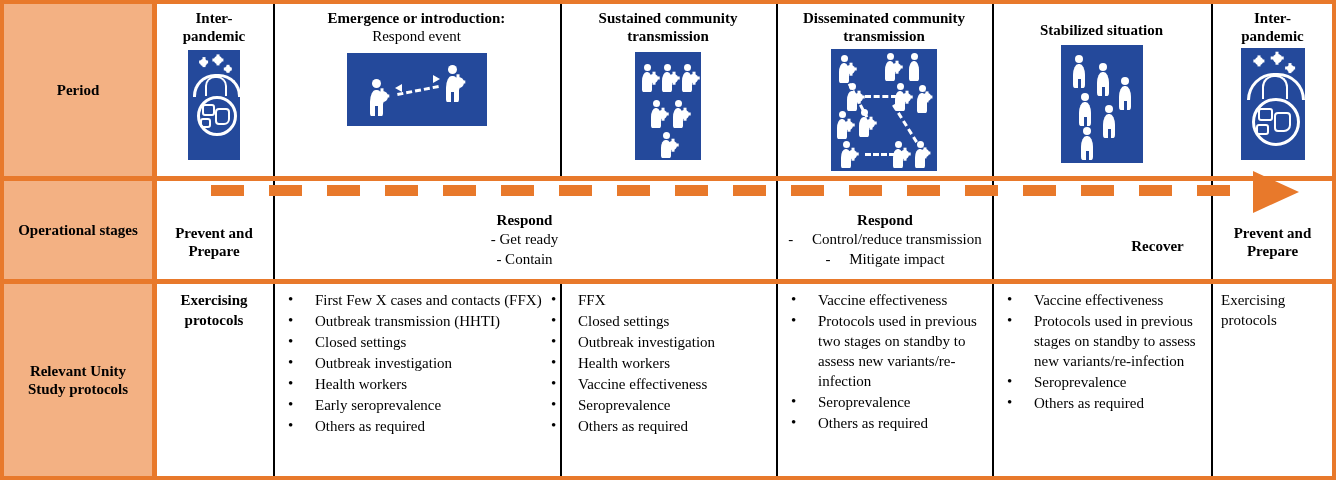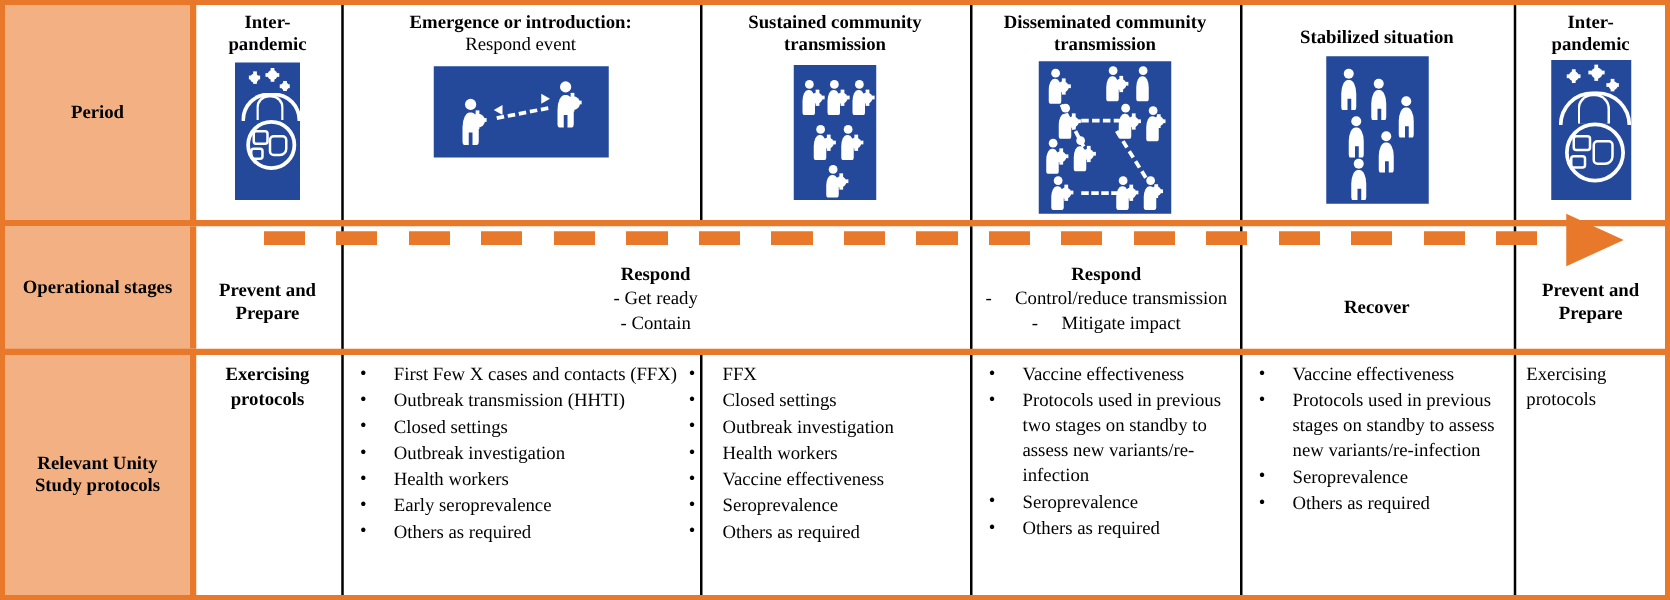--- a/index.html
+++ b/index.html
@@ -410,21 +410,21 @@
       <div class="ops-line">- Get ready</div>
       <div class="ops-line">- Contain</div>
     </div>
 
     <div class="cell ops-cell" style="left:556px;width:650px;top:20px;height:78px;">
       <div class="ops-title">Respond</div>
       <div class="ops-line" style="white-space:pre;">-     Control/reduce transmission</div>
       <div class="ops-line" style="white-space:pre;">-     Mitigate impact</div>
     </div>
 
-    <div class="cell ops-cell" style="left:990px;width:215px;top:34px;height:64px;">
+    <div class="cell ops-cell" style="left:1046px;width:215px;top:34px;height:64px;">
       <div class="ops-title">Recover</div>
     </div>
 
     <div class="cell ops-cell" style="left:1209px;right:0;top:24px;height:74px;">
       <div class="ops-strong">Prevent and Prepare</div>
     </div>
   </div>
 
   <div id="dash-track"></div>
   <div id="dash-arrow"></div>

